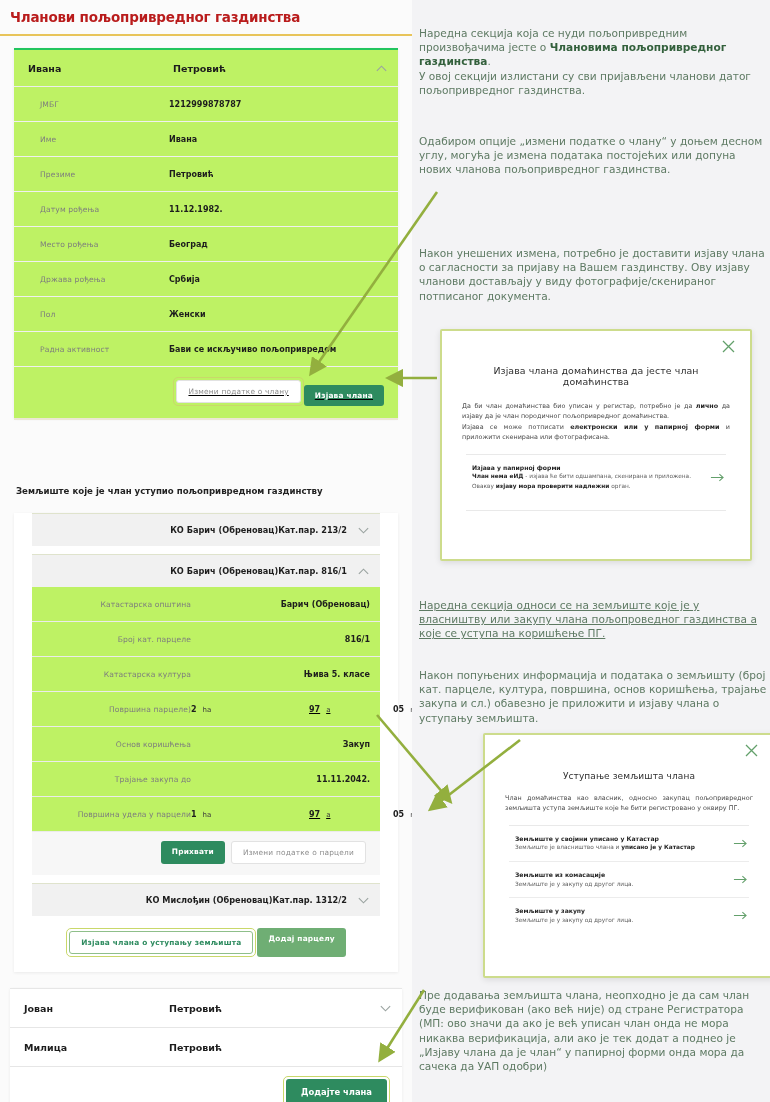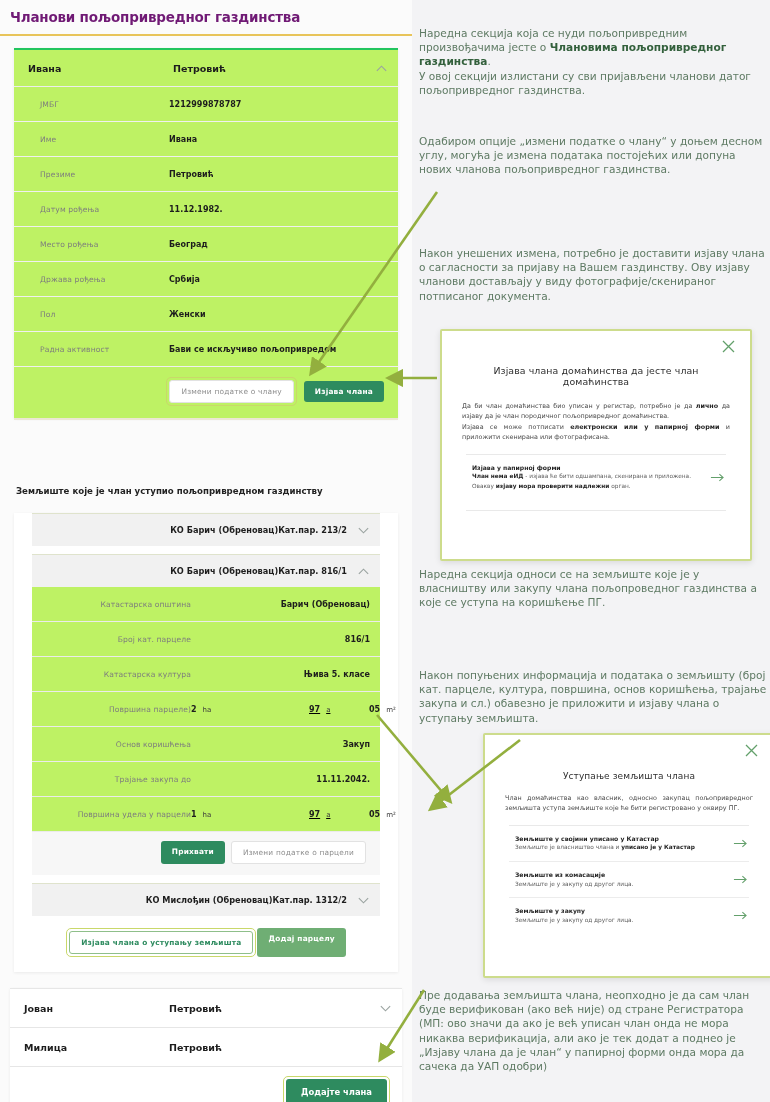--- a/index.html
+++ b/index.html
@@ -13,21 +13,21 @@
   .page { position: relative; width: 770px; height: 1102px; }
 
   
   .app-pane {
     position: absolute; left: 0; top: 0;
     width: 412px; height: 1102px;
     background: #fbfbfb;
     overflow: hidden;
   }
   .page-title {
-    font-size: 13.5px; font-weight: bold; color: #701a75;
+    font-size: 13.5px; font-weight: bold; color: #b91c1c;
     padding: 9px 0 9px 10px; letter-spacing: -0.2px;
   }
   .title-rule { height: 2px; background: #e8c45a; width: 100%; }
 
   .card {
     background: #bef264;
     margin: 12px 14px 0 14px;
     border-top: 2px solid #22c55e;
     box-shadow: 0 1px 3px rgba(0,0,0,0.07);
   }
@@ -58,25 +58,25 @@
     flex: 0 0 129px; font-size: 7.6px; color: #7d7d7d; letter-spacing: .1px;
   }
   .field-value {
     flex: 1; font-size: 8px; color: #1d1d1d; font-weight: bold;
   }
   .field-triple { flex: 1; display: flex; align-items: center; }
   .tri-cell { display: flex; align-items: baseline; }
   .tri-num { font-size: 8px; font-weight: bold; color: #1d1d1d; }
   .tri-unit { font-size: 7px; color: #3a3a3a; margin-left: 6px; }
   .tri-a { width: 118px; }
-  .tri-b { width: 60px; text-decoration: underline; }
+  .tri-b { width: 84px; text-decoration: underline; }
 
   .btn-row {
-    display: flex; justify-content: flex-end; align-items: center;
-    gap: 7px; padding: 10px 14px 12px 14px;
+    display: flex; justify-content: flex-end; align-items: flex-end;
+    padding: 10px 14px 12px 14px; text-decoration: underline;
   }
   .btn {
     font-size: 7.4px; border-radius: 3px; padding: 6px 11px;
     white-space: nowrap; letter-spacing: .2px;
   }
   .btn-primary { background: #2e8b5f; color: #ffffff; font-weight: bold; }
   .btn-ghost { background: #ffffff; border: 1px solid #e2e2e2; color: #8d8d8d; }
   .hl-box { border: 1.5px solid #c9d86a; border-radius: 5px; padding: 2px; }
 
   .card-footline { height: 2px; background: #ece7d4; margin: 0 14px; }
@@ -138,21 +138,21 @@
     width: 358px; height: 1102px; background: #f3f3f5;
   }
   .note {
     position: absolute; left: 7px; width: 348px;
     font-size: 10.6px; line-height: 14.2px; color: #5e7a63;
   }
   .note b { color: #33603c; font-weight: bold; }
   .note-1 { top: 26px; }
   .note-2 { top: 134px; }
   .note-3 { top: 246px; }
-  .note-4 { top: 567px; }
+  .note-4 { top: 598px; text-decoration: underline; }
   .note-5 { top: 668px; }
   .note-6 { top: 988px; }
 
   
   .modal {
     position: absolute; background: #ffffff;
     border: 2px solid #cddc8c; border-radius: 2px;
     box-shadow: 0 2px 6px rgba(0,0,0,0.10);
   }
   .modal-1 { left: 440px; top: 329px; width: 312px; height: 232px; }

